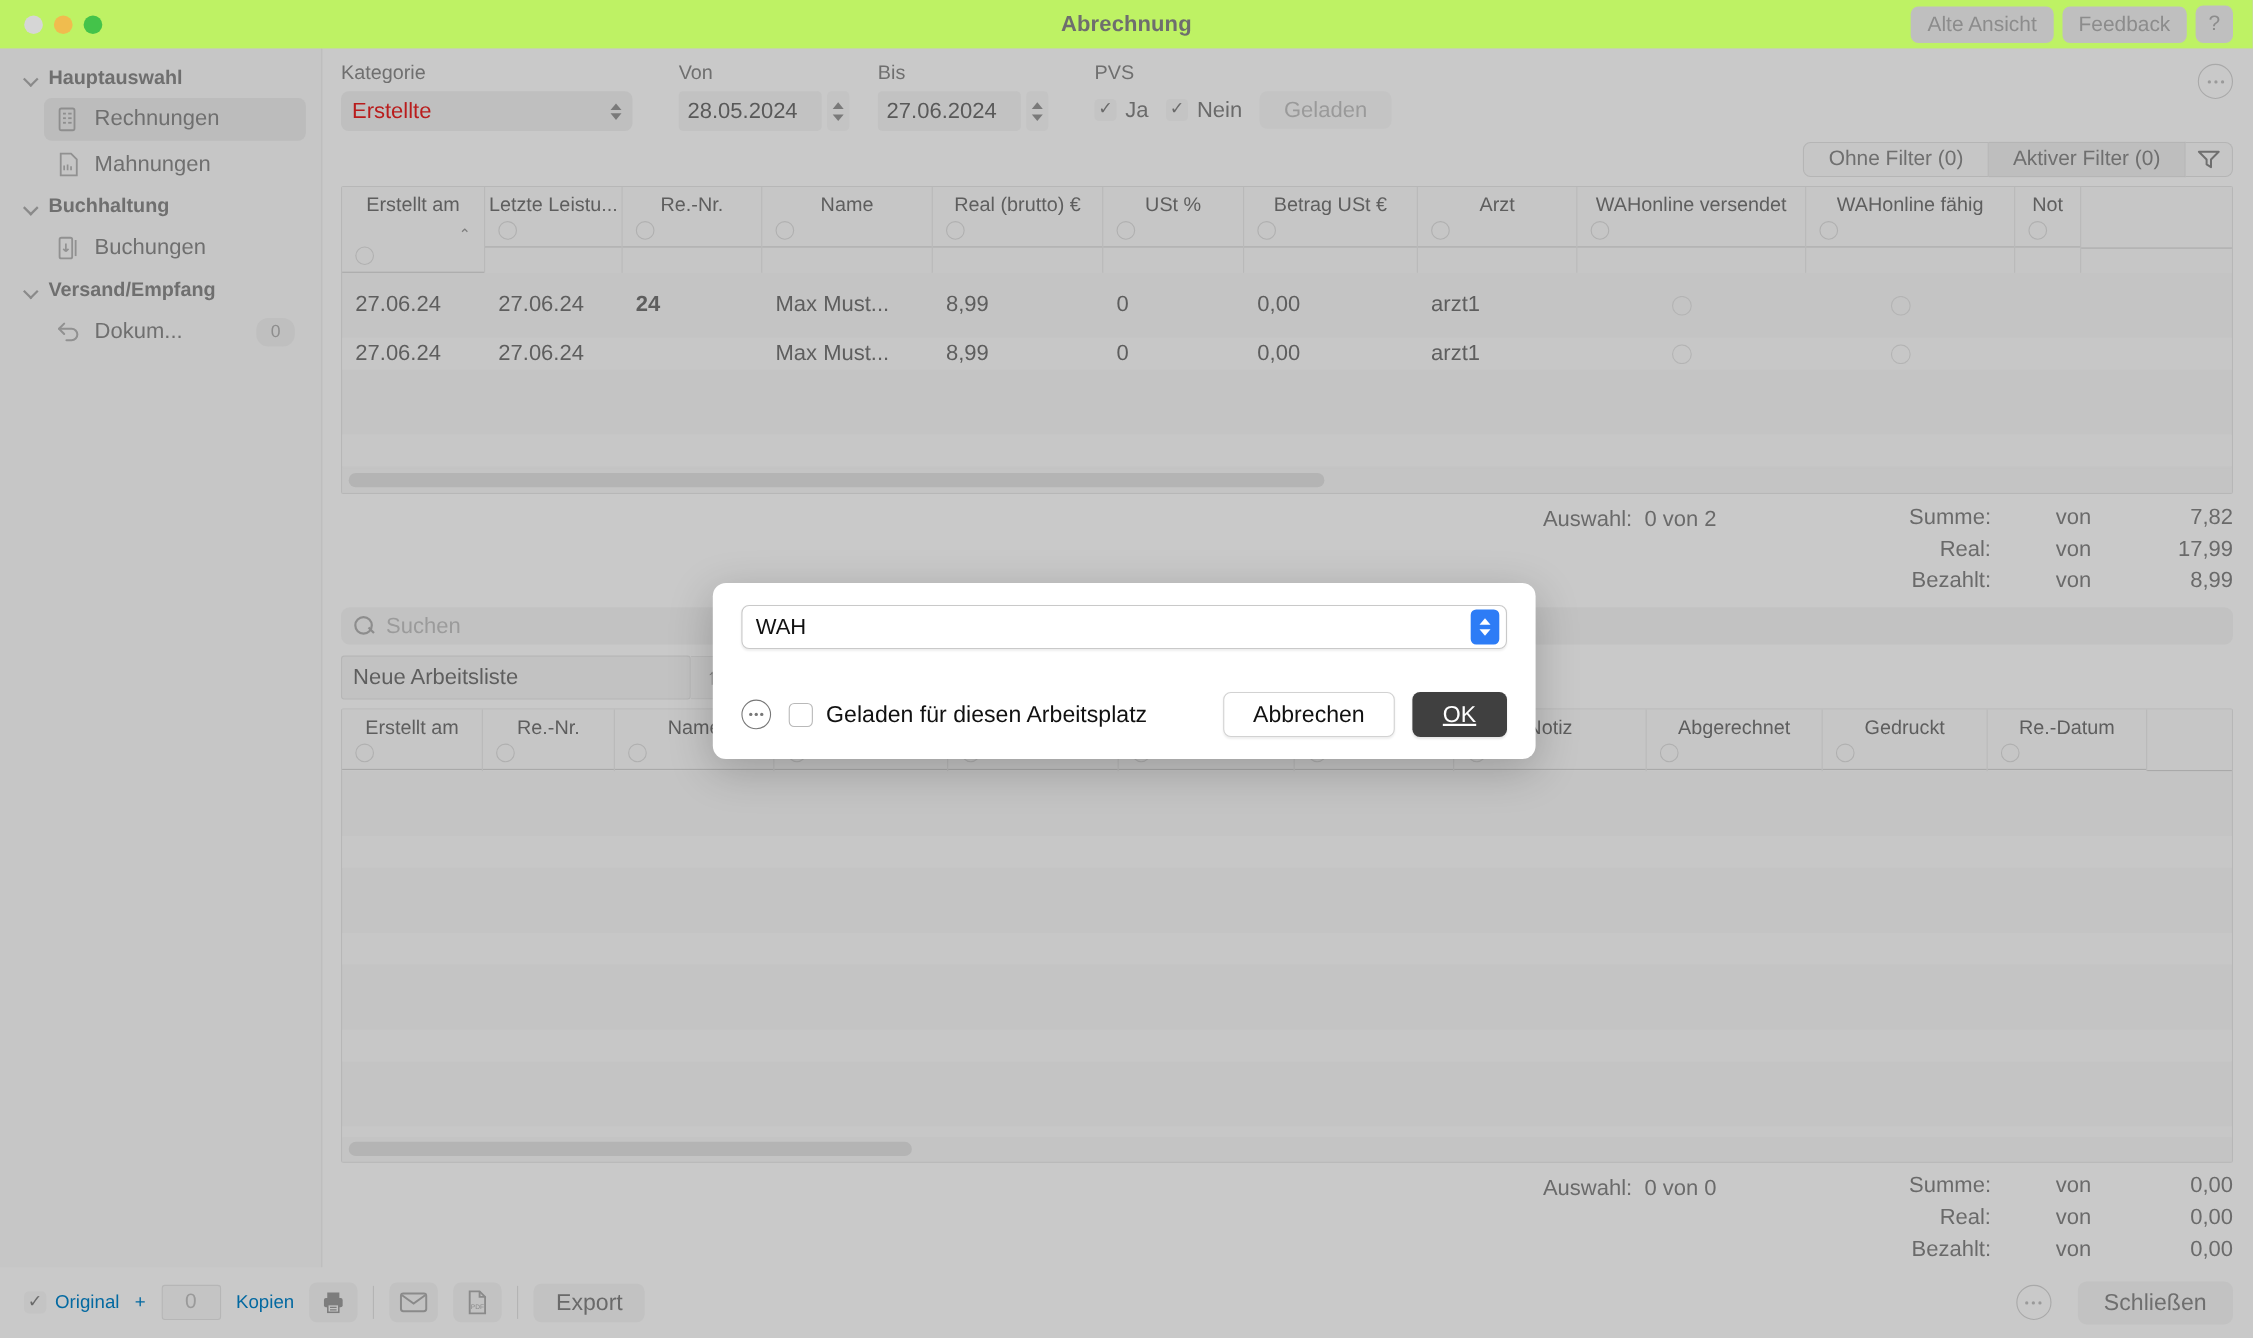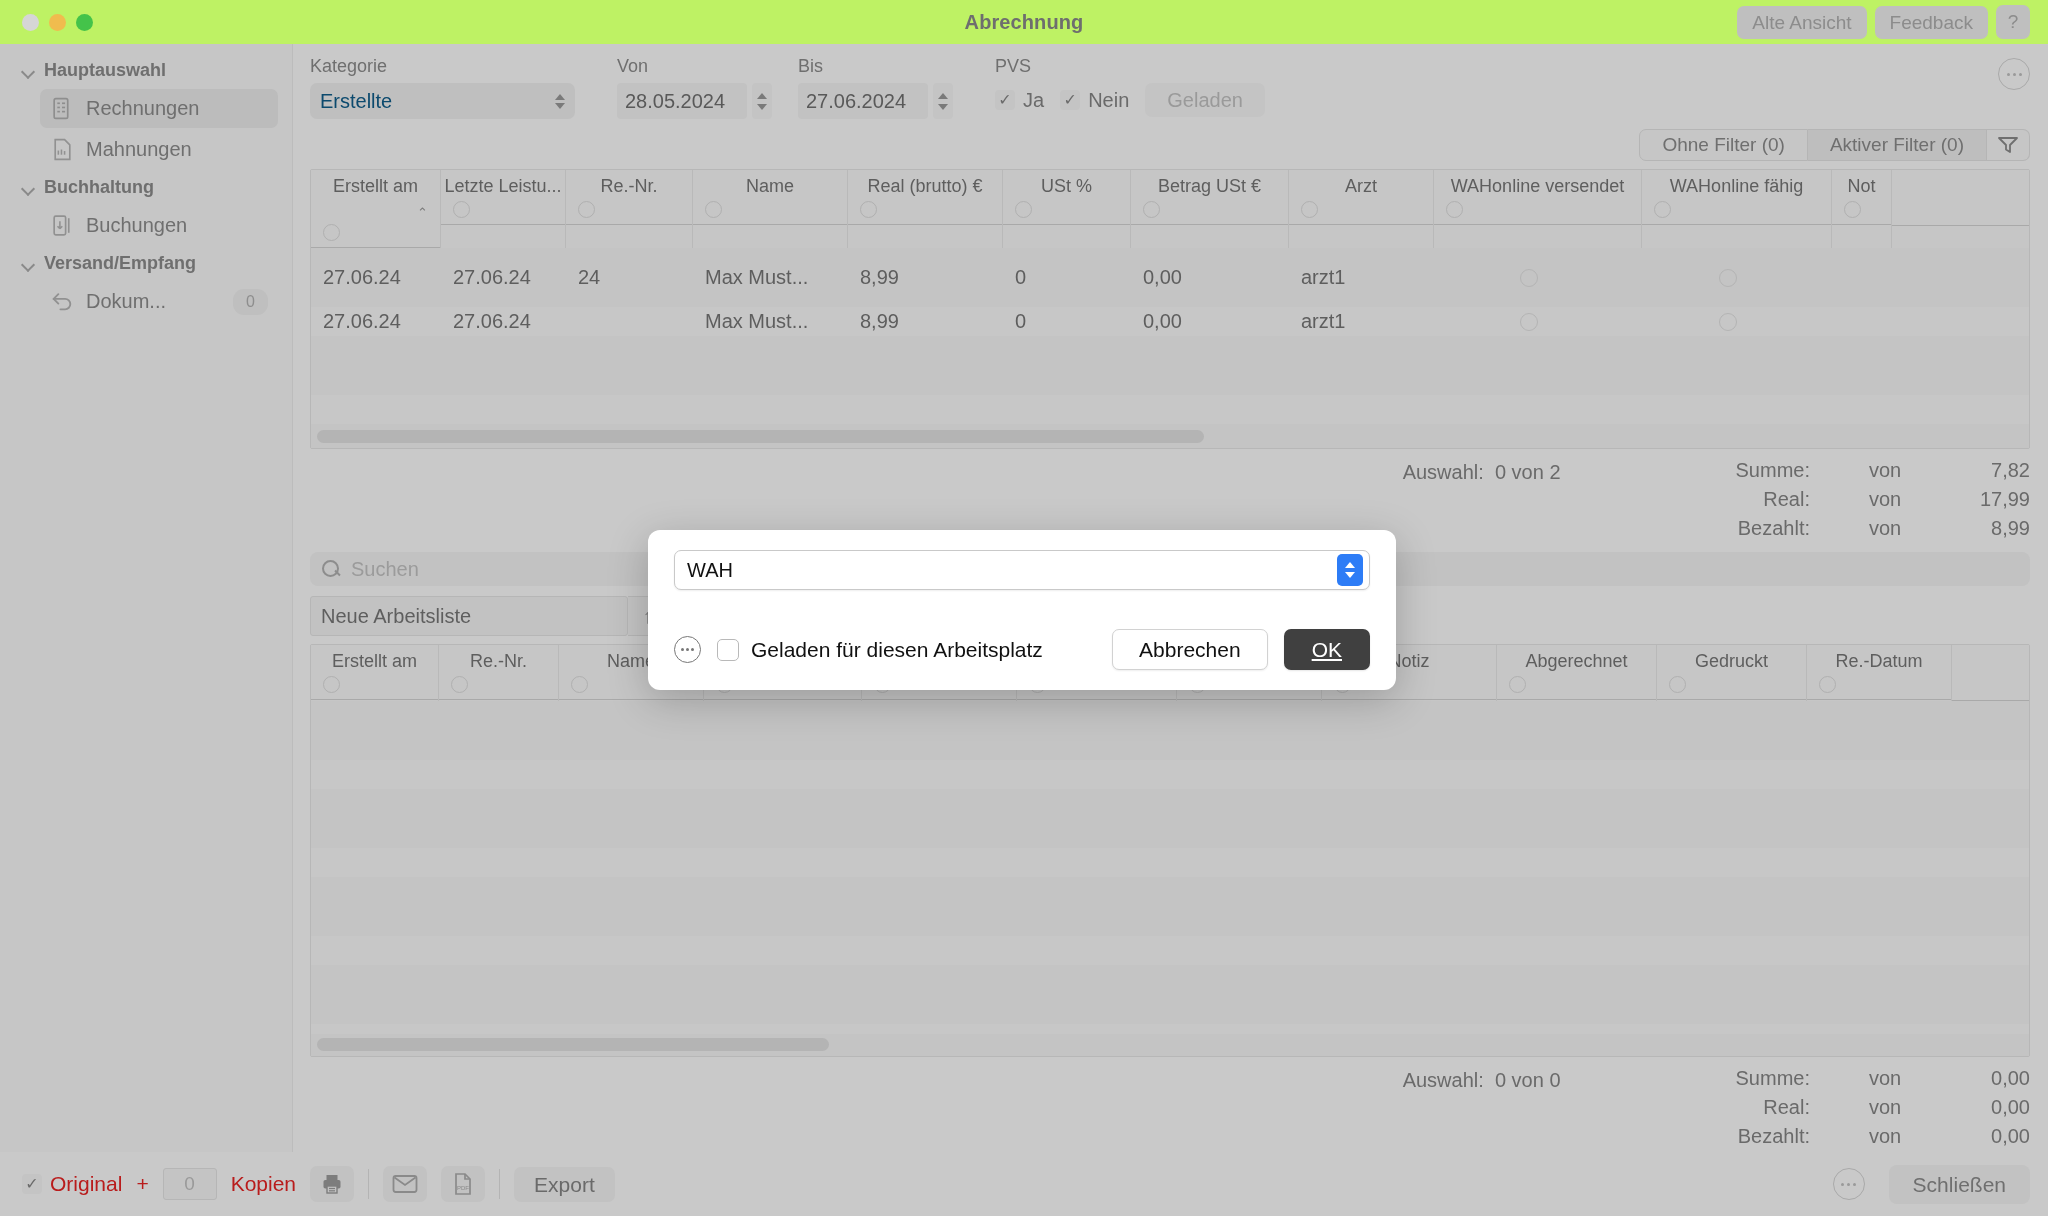--- a/index.html
+++ b/index.html
@@ -79,21 +79,21 @@
 
   .filterbar {
     display:flex; align-items:flex-start; gap:0; padding:12px 22px 0 17px;
     position:relative;
   }
   .fgroup { display:flex; flex-direction:column; }
   .flabel { font-size:18px; color:#6f6f6f; margin-bottom:6px; }
   .select-box {
     width:265px; height:36px; background:#bfbfbf; border-radius:7px;
     display:flex; align-items:center; padding:0 10px;
-    font-size:20px; color:#0c4a6e; position:relative;
+    font-size:20px; color:#b91c1c; position:relative;
   }
   .stepper-arrows {
     margin-left:auto; display:flex; flex-direction:column; gap:3px;
     align-items:center; color:#7a7a7a;
   }
   .ar-up, .ar-dn { width:0; height:0; border-left:5px solid transparent; border-right:5px solid transparent; }
   .ar-up { border-bottom:6px solid #7a7a7a; }
   .ar-dn { border-top:6px solid #7a7a7a; }
 
   .date-wrap { display:flex; align-items:center; gap:5px; }
@@ -215,21 +215,21 @@
     border-left:none; border-radius:0 4px 4px 0;
     display:flex; align-items:center; justify-content:center;
     font-size:20px; color:#7d7d7d;
   }
 
   
   .bottombar {
     height:64px; flex:0 0 64px; display:flex; align-items:center;
     padding:0 18px 0 22px; gap:14px;
   }
-  .bb-text { font-size:21px; color:#b91c1c; }
+  .bb-text { font-size:17px; color:#0369a1; }
   .kopien-field {
     width:54px; height:32px; background:#c4c4c4; border:1px solid #b6b6b6;
     border-radius:3px; display:flex; align-items:center; justify-content:center;
     font-size:19px; color:#9a9a9a;
   }
   .icon-btn {
     width:44px; height:36px; background:#c2c2c2; border-radius:7px;
     display:flex; align-items:center; justify-content:center; color:#8a8a8a;
   }
   .vdiv { width:1px; height:30px; background:#b4b4b4; }
@@ -528,21 +528,21 @@
             </div>
             <div class="th" style="flex: 1 1 0%; border-right: none;">
               <div class="th-label">&nbsp;</div>
               <div class="th-filter">&nbsp;</div>
             </div>
           </div>
         <div id="top-body" style="flex:1; overflow:hidden;">
             <div class="tbl-row" style="height: 29px;">
               <div class="td" style="width: 130px;">27.06.24</div>
               <div class="td" style="width: 125px;">27.06.24</div>
-              <div class="td" style="width: 127px;">24</div>
+              <div class="td" style="width: 127px; font-weight: bold;">24</div>
               <div class="td" style="width: 155px;">Max Must...</div>
               <div class="td" style="width: 155px;">8,99</div>
               <div class="td" style="width: 128px;">0</div>
               <div class="td" style="width: 158px;">0,00</div>
               <div class="td" style="width: 145px;">arzt1</div>
               <div class="td" style="width: 190px;">
                 <div class="circ"></div>
               </div>
               <div class="td" style="width: 208px;">
                 <div class="circ"></div>

